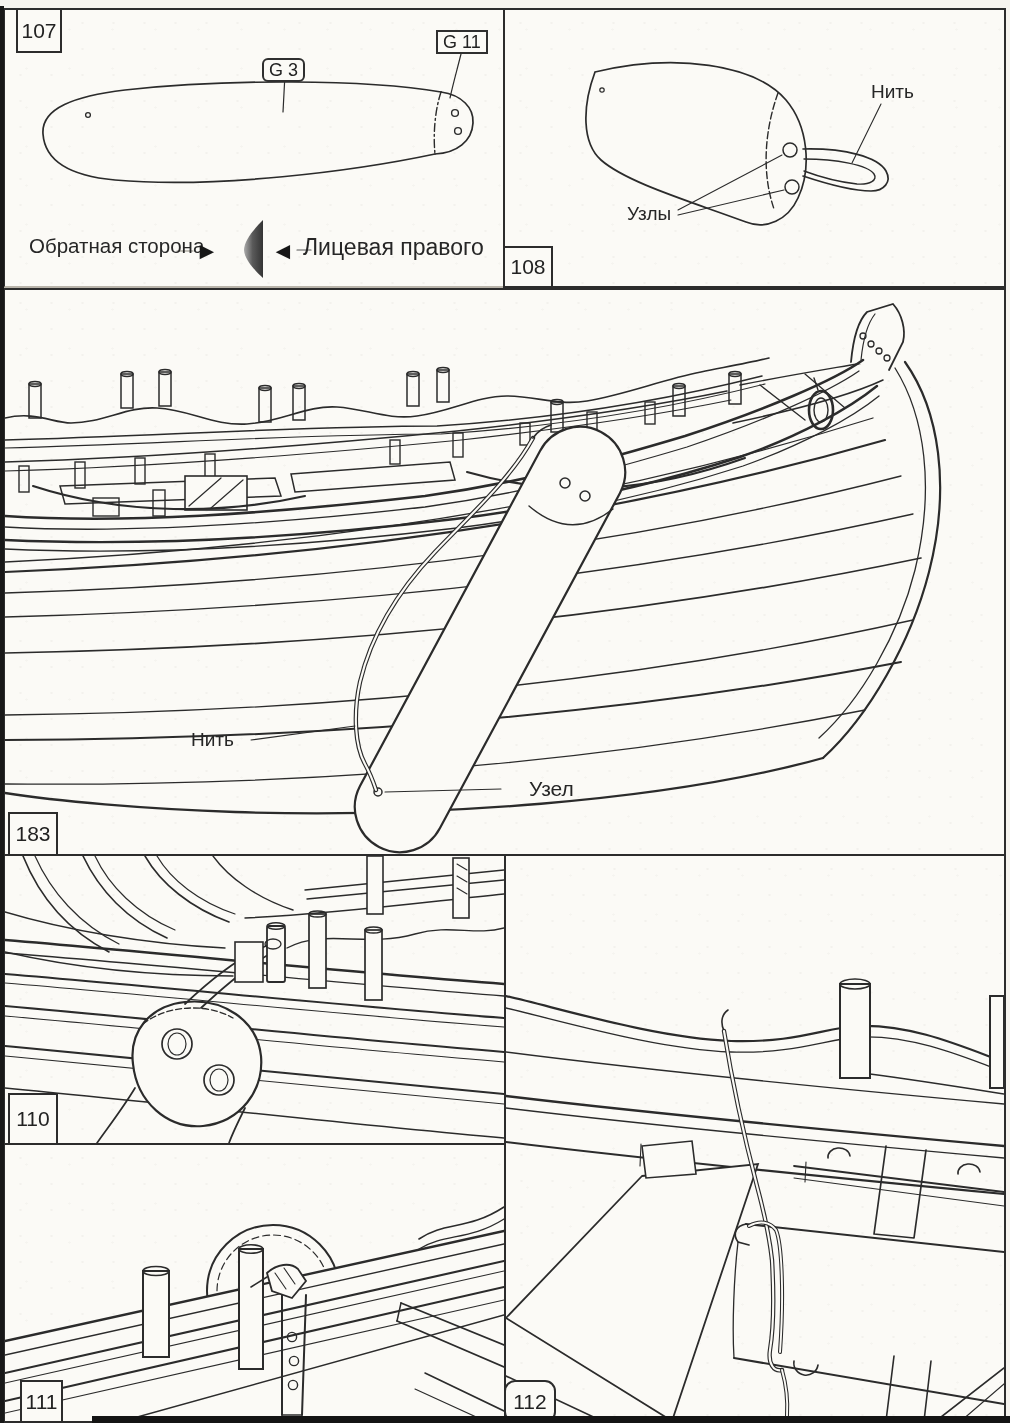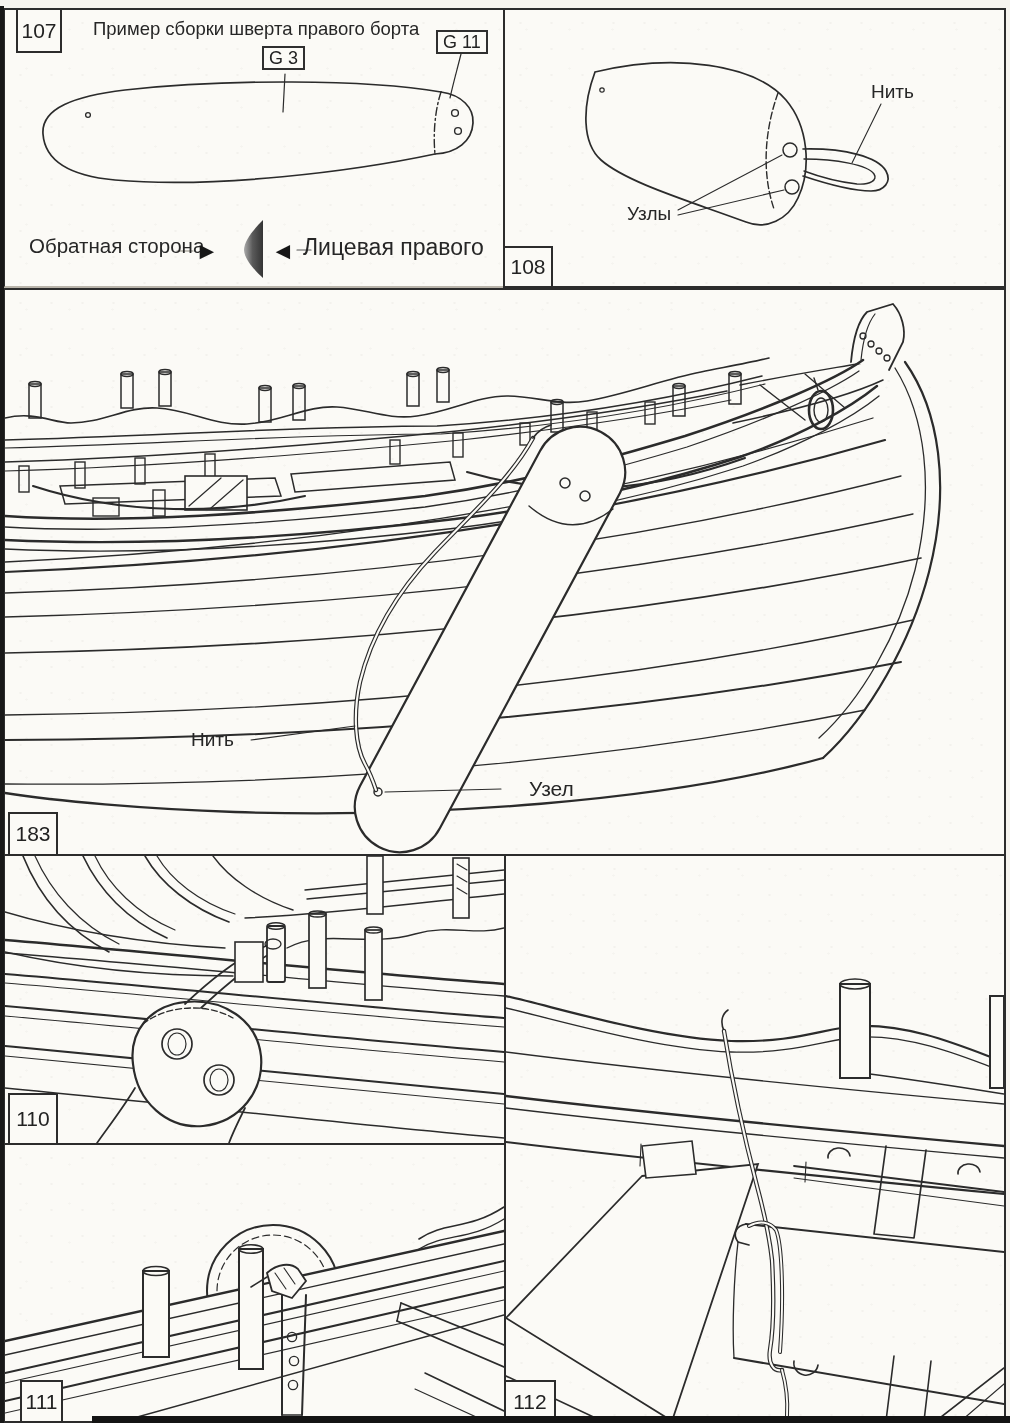--- a/index.html
+++ b/index.html
@@ -66,22 +66,21 @@
 
       <path d="M 258,210 L 258,268 C 246,257 239,247 239,240 C 239,231 248,220 258,210 Z" fill="url(#lensg)" stroke="none"></path>
 
       <path d="M 172,241 L 188,241" stroke-width="1" stroke="#8d897f"></path>
       <path d="M 292,240 L 306,240" stroke-width="1.2" stroke="#555"></path>
     </g>
   </svg>
   <div class="numbox" style="left:11px;top:-2px;width:46px;height:45px;">
     <span>107</span>
   </div>
-  <div class="lbl" style="left:88px;top:9px;font-size:18.5px;">Пример сборки шверта правого борта</div>
-  <div class="boxedlbl" style="left:257px;top:36px;">
+  <div class="boxedlbl" style="left:257px;top:48px;border-radius:6px;">
     <span>G 3</span>
   </div>
   <div class="boxedlbl" style="left:431px;top:20px;">
     <span>G 11</span>
   </div>
   <div class="lbl" style="left:24px;top:225px;font-size:20.5px;">Обратная сторона</div>
   <span class="arrow" style="left:190px;top:229px;">►</span>
   <span class="arrow" style="left:266px;top:229px;">◄</span>
   <div class="lbl" style="left:298px;top:225px;font-size:23px;">Лицевая правого</div>
 </div>
@@ -363,19 +362,19 @@
 
       <path d="M 218,175 C 214,166 216,158 222,154" stroke-width="1.6"></path>
       <path d="M 218,175 C 227,231 239,284 251,330 C 259,360 264,385 266,404 C 268,440 268,470 264,494 C 262,508 268,516 276,514" stroke-width="4.4"></path>
       <path d="M 218,175 C 227,231 239,284 251,330 C 259,360 264,385 266,404 C 268,440 268,470 264,494 C 262,508 268,516 276,514" stroke="#fbfaf6" stroke-width="2.1"></path>
       <path d="M 243,370 C 254,364 264,366 270,374 C 276,388 278,440 274,496" stroke-width="4.0"></path>
       <path d="M 243,370 C 254,364 264,366 270,374 C 276,388 278,440 274,496" stroke="#fbfaf6" stroke-width="1.9"></path>
       <path d="M 276,514 C 280,528 282,544 281,560" stroke-width="4.0"></path>
       <path d="M 276,514 C 280,528 282,544 281,560" stroke="#fbfaf6" stroke-width="1.9"></path>
     </g>
   </svg>
-  <div class="numbox" style="left:-2px;bottom:-2px;width:52px;height:43px;">
+  <div class="numbox" style="left:-2px;bottom:-2px;width:52px;height:43px;border-radius:11px;">
     <span>112</span>
   </div>
 </div>
 
 <div class="scan-edge-left"></div>
 <div class="scan-edge-bottom"></div>
 
 </body></html>

